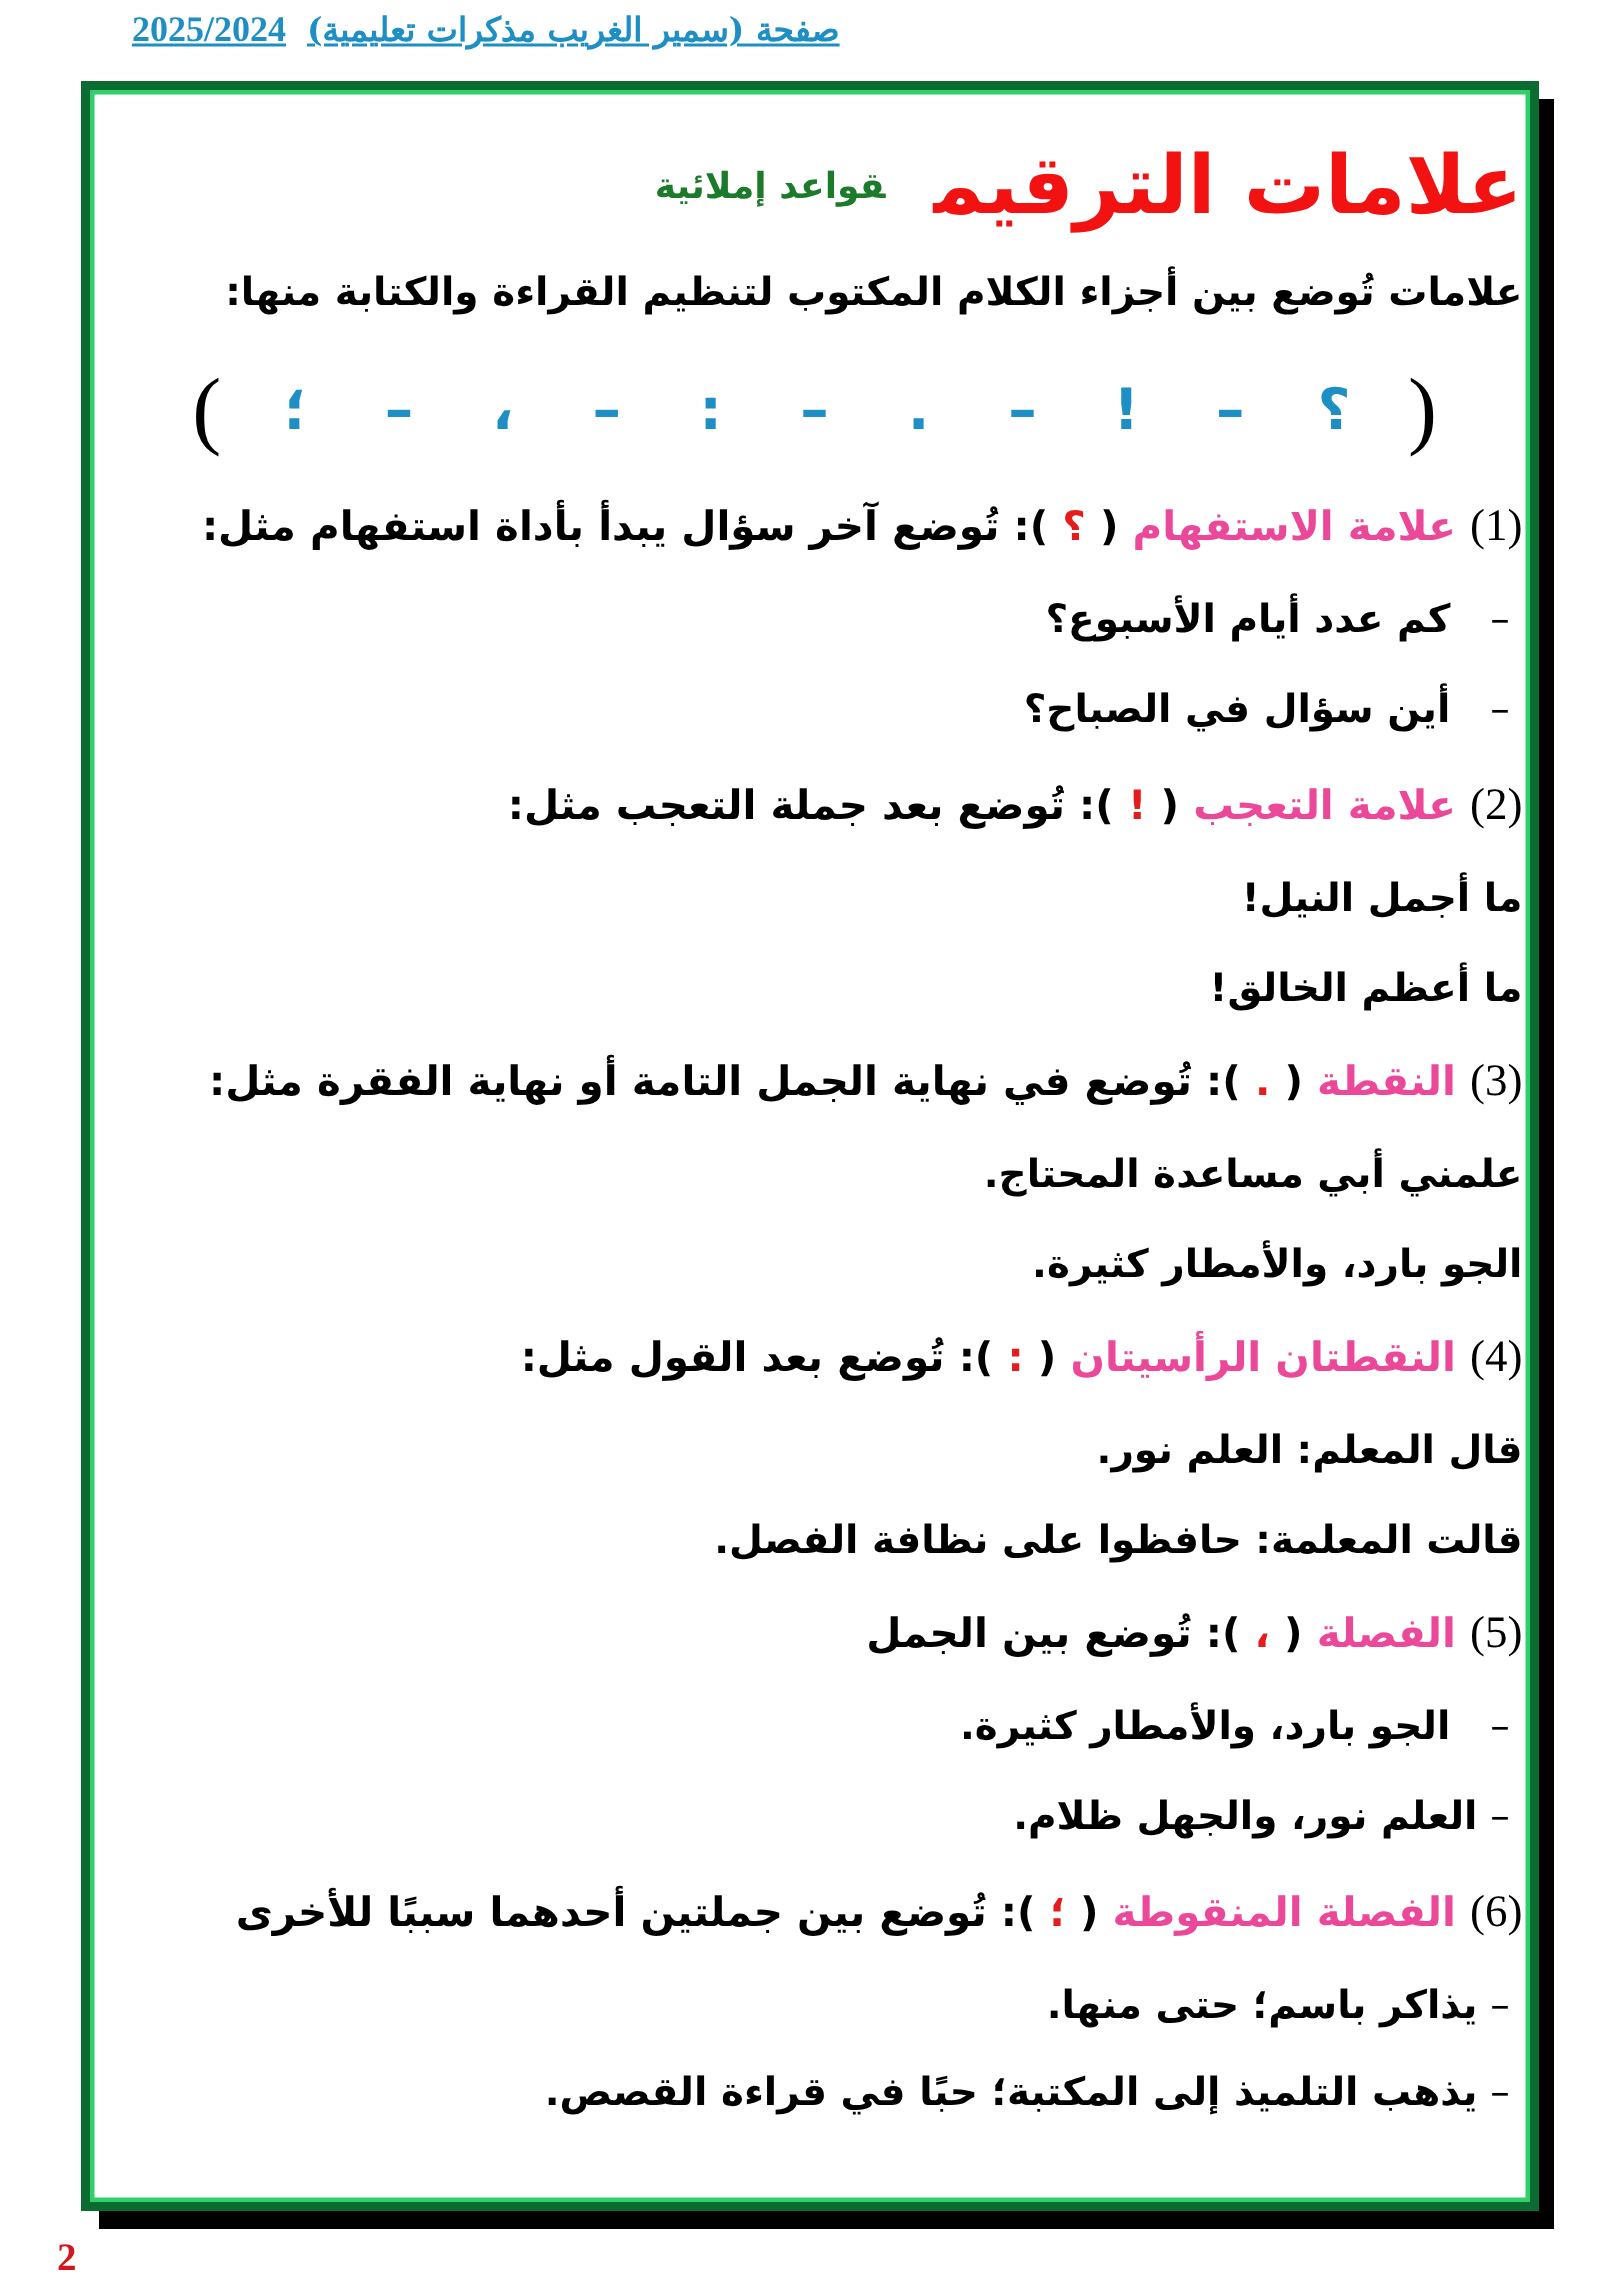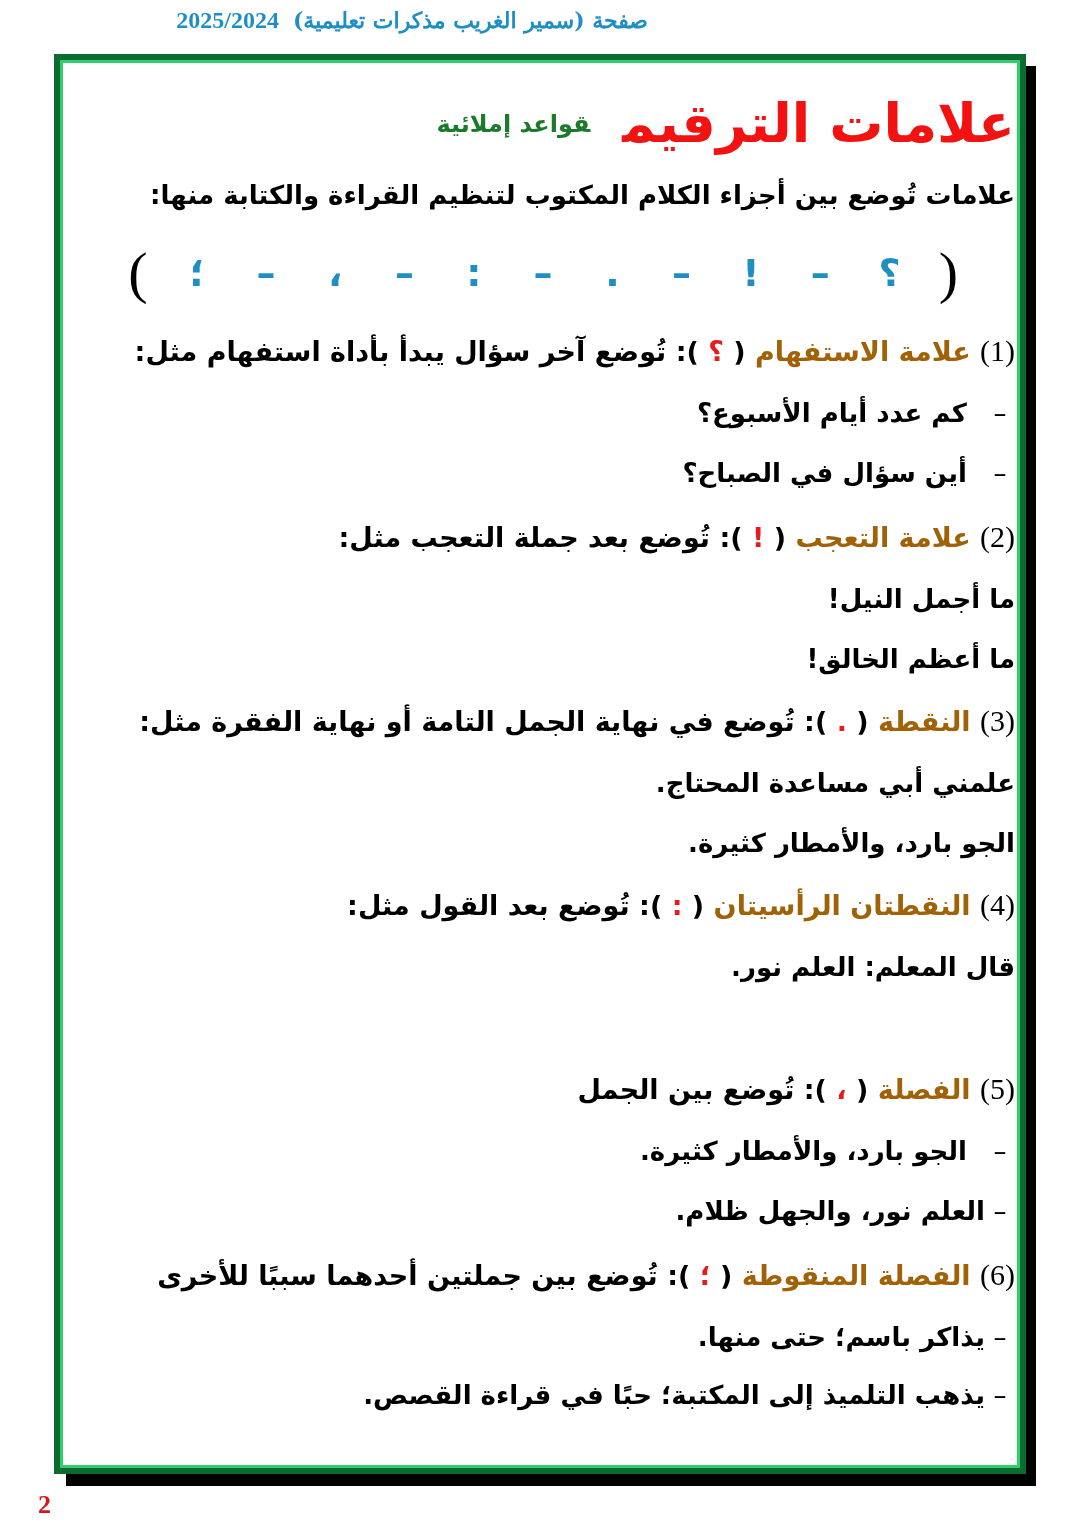--- a/index.html
+++ b/index.html
@@ -1,22 +1,23 @@
 <!DOCTYPE html>
 <html><head>
 <meta charset="utf-8">
 <style>
   html, body { margin:0; padding:0; background:#ffffff; }
   body { width:1080px; height:1528px; position:relative; overflow:hidden;
          font-family:"DejaVu Sans", "Liberation Sans", sans-serif; }
   .page-header {
     position:absolute; top:2px; left:88px; width:560px; height:36px;
-    direction:rtl; text-align:right; color:#1e8fc4; font-weight:bold;
+    direction:rtl; text-align:left; color:#1e8fc4; font-weight:bold;
     font-size:22px; line-height:36px; white-space:nowrap;
     font-family:"DejaVu Serif", "Liberation Serif", serif;
+    text-decoration:underline;
   }
   .page-header .year { font-family:"Liberation Serif", serif; font-size:24px; margin-right:14px; }
   .frame-shadow {
     position:absolute; left:66px; top:66px; width:970px; height:1420px; background:#000;
   }
   .frame {
     position:absolute; left:54px; top:54px; width:972px; height:1420px;
     background:#0b6b30; box-sizing:border-box;
   }
   .frame-inner-light {
@@ -35,21 +36,21 @@
   .intro { position:absolute; top:112px; right:0; font-size:26px; line-height:46px; white-space:nowrap;margin-left:32px; }
   .marks-row {
     position:absolute; top:178px; left:68px; width:830px; height:70px;
     display:flex; align-items:center; justify-content:space-between; direction:rtl;
   }
   .paren-big { font-size:58px; font-weight:normal; color:#000; line-height:70px; font-family:"Liberation Serif", serif; }
   .mark { color:#1e8fc4; font-size:38px; font-weight:bold; width:40px; text-align:center; }
   .line { position:absolute; right:0; font-size:26px; line-height:50px; white-space:nowrap; }
   .line.h { font-size:27px; }
   .num { font-family:"Liberation Serif", serif; font-weight:normal; font-size:30px; }
-  .green { color:#a16207; }
+  .green { color:#ec4899; }
   .red { color:#e61b1b; }
   .dash { display:inline-block; width:30px; text-align:center; font-weight:normal; }
   .ext-dash { position:absolute; right:-22px; font-weight:normal; font-size:24px; }
   .page-number {
     position:absolute; left:38px; top:1490px; color:#d4161d; font-weight:bold;
     font-size:26px; font-family:"Liberation Serif", serif;
   }
 </style>
 </head>
 <body>
@@ -125,21 +126,21 @@
 
   <div class="line h" style="top:820px">
     <span class="num">(4)</span>
     <span class="green">النقطتان الرأسيتان</span>
     <span>(</span>&nbsp;<span class="red">:</span>&nbsp;<span>)</span><span>: تُوضع بعد القول مثل:</span>
   </div>
   <div class="line" style="top:882px">
     <span class="ext-dash">–</span><span>قال المعلم: العلم نور.</span>
   </div>
   <div class="line" style="top:942px">
-    <span class="ext-dash">–</span>
+    <span class="ext-dash">–</span><span>قالت المعلمة: حافظوا على نظافة الفصل.</span>
   </div>
 
   <div class="line h" style="top:1004px">
     <span class="num">(5)</span>
     <span class="green">الفصلة</span>
     <span>(</span>&nbsp;<span class="red">،</span>&nbsp;<span>)</span><span>: تُوضع بين الجمل</span>
   </div>
   <div class="line" style="top:1066px">
     <span class="dash">–</span>&nbsp;&nbsp;<span>الجو بارد، والأمطار كثيرة.</span>
   </div>

